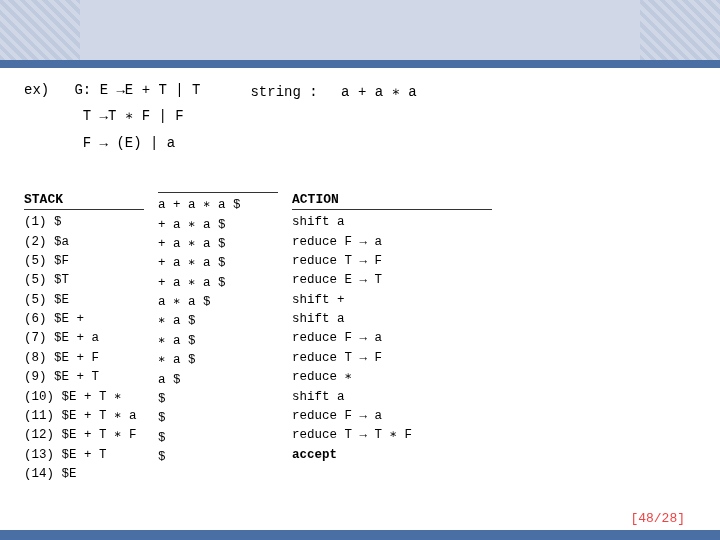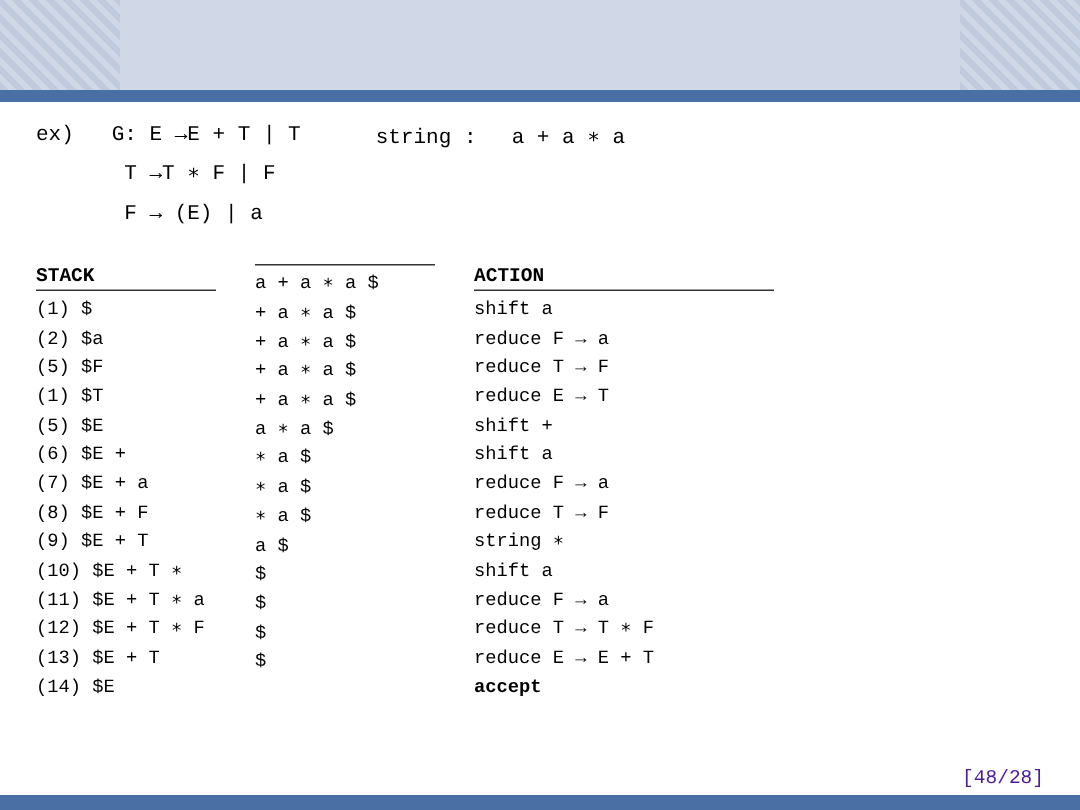--- a/index.html
+++ b/index.html
@@ -61,26 +61,27 @@
       z-index: 2;
     }
 
     .example-line {
       font-size: 14px;
       margin-bottom: 4px;
       line-height: 1.6;
     }
 
     .grammar-block {
+      margin-bottom: 16px;
       line-height: 1.7;
     }
 
     .table-section {
       display: flex;
-      gap: 16px;
+      gap: 4px;
       margin-top: 18px;
     }
 
     .col-stack {
       min-width: 130px;
       padding-right: 10px;
     }
 
     .col-input {
       min-width: 130px;
@@ -105,23 +106,23 @@
 
     .table-row-item {
       line-height: 1.55;
       white-space: nowrap;
       font-size: 12.5px;
     }
 
     .page-num {
       position: absolute;
       bottom: 14px;
-      right: 24px;
+      right: 35px;
       font-size: 13px;
-      color: #4c1d95;
+      color: #ef4444;
       z-index: 3;
     }
 
     .bold-action {
       font-weight: bold;
       text-align: center;
     }
   </style>
 </head>
 <body>
@@ -160,21 +161,21 @@
 
   <div class="table-section">
 
     <div class="col-stack">
       <div class="col-header">STACK</div>
       <div class="divider"></div>
       <div id="stack-rows">
           <div class="table-row-item">(1) $</div>
           <div class="table-row-item">(2) $a</div>
           <div class="table-row-item">(5) $F</div>
-          <div class="table-row-item">(1) $T</div>
+          <div class="table-row-item">(5) $T</div>
           <div class="table-row-item">(5) $E</div>
           <div class="table-row-item">(6) $E +</div>
           <div class="table-row-item">(7) $E + a</div>
           <div class="table-row-item">(8) $E + F</div>
           <div class="table-row-item">(9) $E + T</div>
           <div class="table-row-item">(10) $E + T ∗</div>
           <div class="table-row-item">(11) $E + T ∗ a</div>
           <div class="table-row-item">(12) $E + T ∗ F</div>
           <div class="table-row-item">(13) $E + T</div>
           <div class="table-row-item">(14) $E</div>
@@ -206,25 +207,24 @@
       <div class="divider"></div>
       <div id="action-rows">
           <div class="table-row-item">shift    a</div>
           <div class="table-row-item">reduce    F → a</div>
           <div class="table-row-item">reduce    T → F</div>
           <div class="table-row-item">reduce    E → T</div>
           <div class="table-row-item">shift    +</div>
           <div class="table-row-item">shift    a</div>
           <div class="table-row-item">reduce    F → a</div>
           <div class="table-row-item">reduce    T → F</div>
-          <div class="table-row-item">string    ∗</div>
+          <div class="table-row-item">reduce    ∗</div>
           <div class="table-row-item">shift    a</div>
           <div class="table-row-item">reduce    F → a</div>
           <div class="table-row-item">reduce    T → T ∗ F</div>
-          <div class="table-row-item">reduce    E → E + T</div>
           <div class="table-row-item"><span class="bold-action">accept</span></div>
         </div>
     </div>
   </div>
 
 </div>
 
 <div class="bg-decoration-bottom"></div>
 
 <div class="page-num">[48/28]</div>

